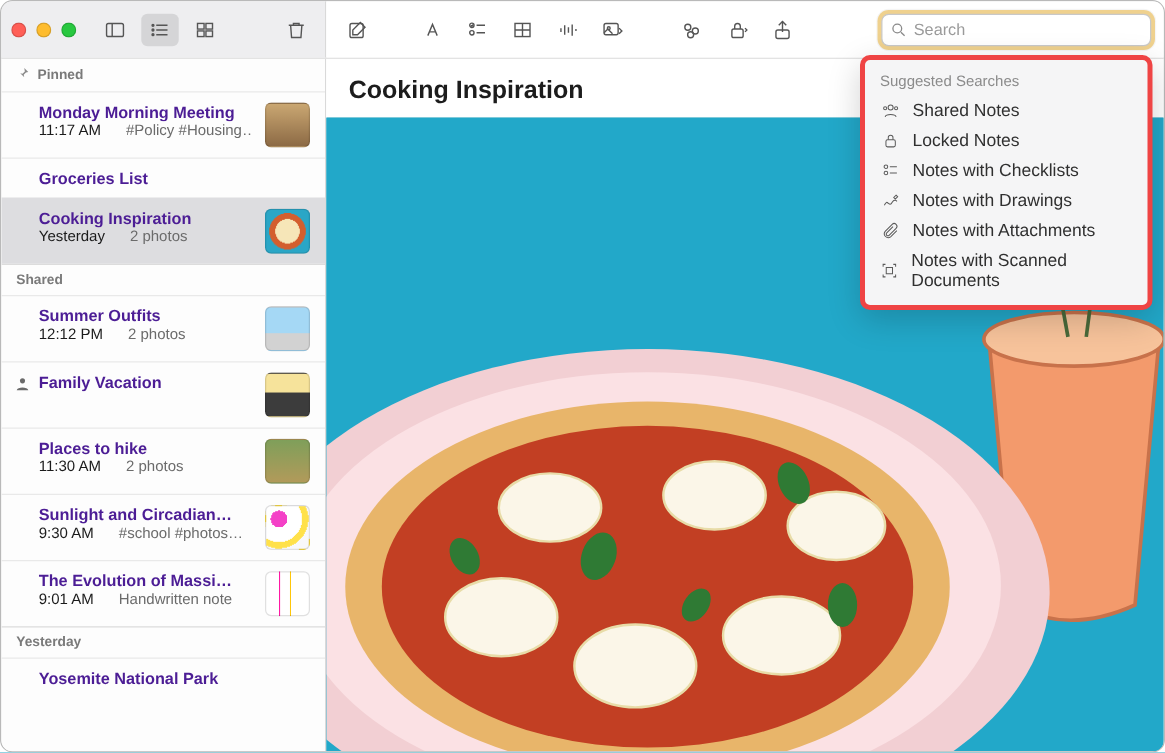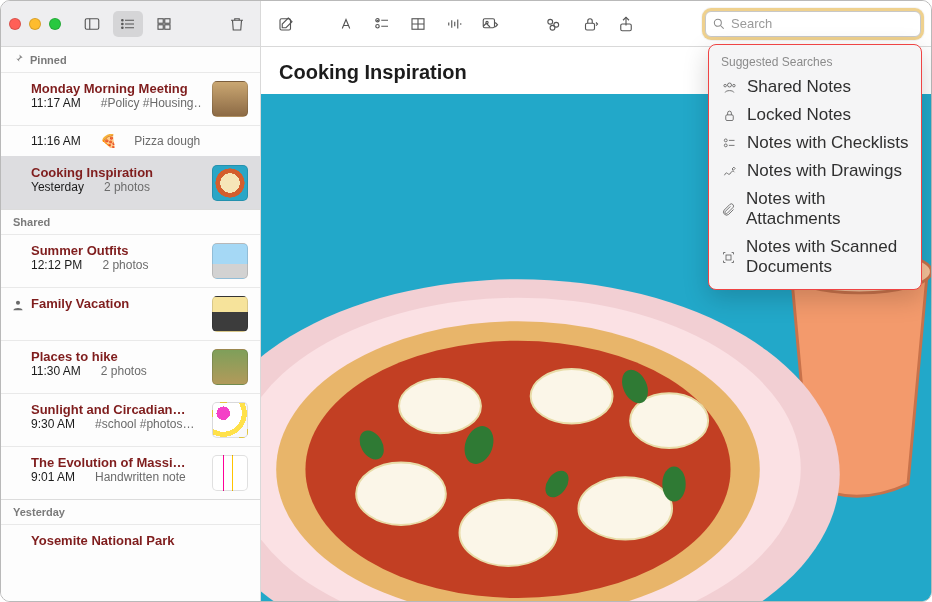--- a/index.html
+++ b/index.html
@@ -101,21 +101,21 @@
     position: relative;
   }
   .section-div { border-top: 1px solid #dcdcdc; }
   .note-item.selected {
     background: #dddde0;
     border-radius: 0;
     border-top-color: transparent;
   }
   .note-body { flex: 1; min-width: 0; }
   .note-title {
-    font-size: 13px; font-weight: 600; color: #7f1d1d;
+    font-size: 13px; font-weight: 600; color: #4c1d95;
     white-space: nowrap; overflow: hidden; text-overflow: ellipsis;
   }
   .note-sub {
     font-size: 12px; color: #6b6b6b;
     display: flex; align-items: center; gap: 16px;
     white-space: nowrap; overflow: hidden; text-overflow: ellipsis;
   }
   .note-time { color: #1b1b1b; font-weight: 400; margin-right: 4px; }
   .thumb {
     width: 36px; height: 36px; border-radius: 5px;
@@ -142,35 +142,35 @@
     flex: 1; margin: 0; overflow: hidden;
     position: relative;
     background: #1f9fbc;
   }
   .note-image svg { width: 100%; height: 100%; display:block; }
 
   
   .suggest-panel {
     position: absolute;
     top: 44px; right: 10px;
-    width: 214px;
+    width: 234px;
     background: #f5f5f6;
-    border: 1px solid #ef4444;
+    border: 4px solid #ef4444;
     border-radius: 8px;
     box-shadow: 0 8px 26px rgba(0,0,0,.18);
     padding: 6px 0 8px;
     z-index: 50;
   }
   .suggest-title {
     font-size: 12px; color:#8b8b8b; padding: 4px 12px 4px;
   }
   .suggest-item {
     display: flex; align-items: center; gap: 10px;
     padding: 4px 12px;
-    font-size: 17px; color:#303030;
+    font-size: 14px; color:#303030;
     cursor: default;
   }
   .suggest-item .ic { width: 16px; height: 16px; display:flex; align-items:center; justify-content:center; }
   .suggest-item .ic svg { width:15px; height:15px; stroke:#5a5a5a; fill:none; stroke-width:1.3; }
 
   
   .th-pizza { background: radial-gradient(circle at 50% 50%, #f6e6b8 0 40%, #d35e2e 41% 60%, #2aa6c6 61% 100%); }
   .th-meeting { background: linear-gradient(#caa772,#8c6a45); }
   .th-summer { background: linear-gradient(#a5d8f5 0 60%, #d2d2d2 60% 100%); }
   .th-bike { background: linear-gradient(#f6e39b 0 45%, #3c3c3c 45% 100%); }
@@ -325,25 +325,21 @@
               <div class="note-title">Monday Morning Meeting</div>
               <div class="note-sub">
                 <span class="note-time">11:17 AM</span>
                 <span>#Policy #Housing…</span>
               </div>
             </div>
             <div class="thumb th-meeting"></div>
           </div>
           <div class="note-item">
             <div class="note-body">
-              <div class="note-sub">
-                <span class="note-time">11:16 AM</span>
-                <span class="pizza-emoji">🍕</span>
-                <span>Pizza dough</span>
-              </div>
+              <div class="note-title">Groceries List</div>
             </div>
           </div>
           <div class="note-item selected">
             <div class="note-body">
               <div class="note-title">Cooking Inspiration</div>
               <div class="note-sub">
                 <span class="note-time">Yesterday</span>
                 <span>2 photos</span>
               </div>
             </div>

